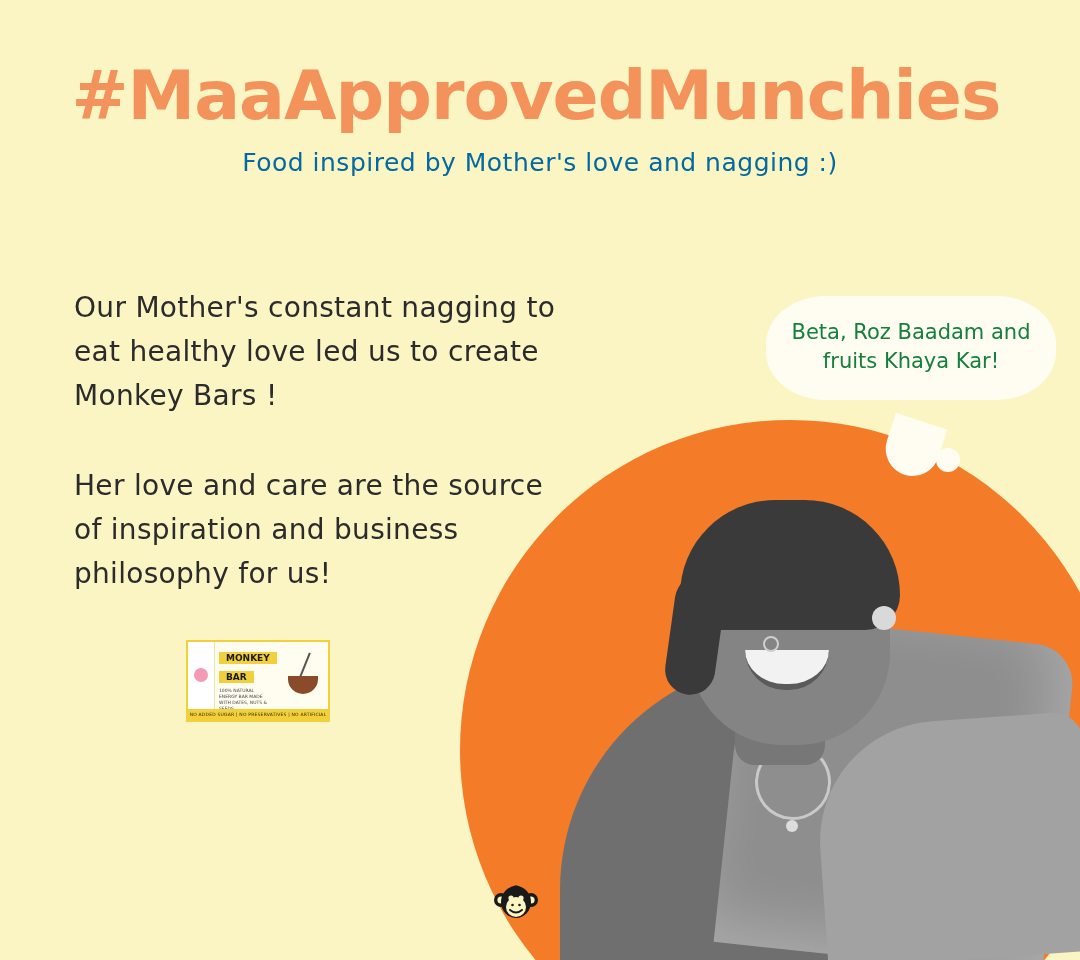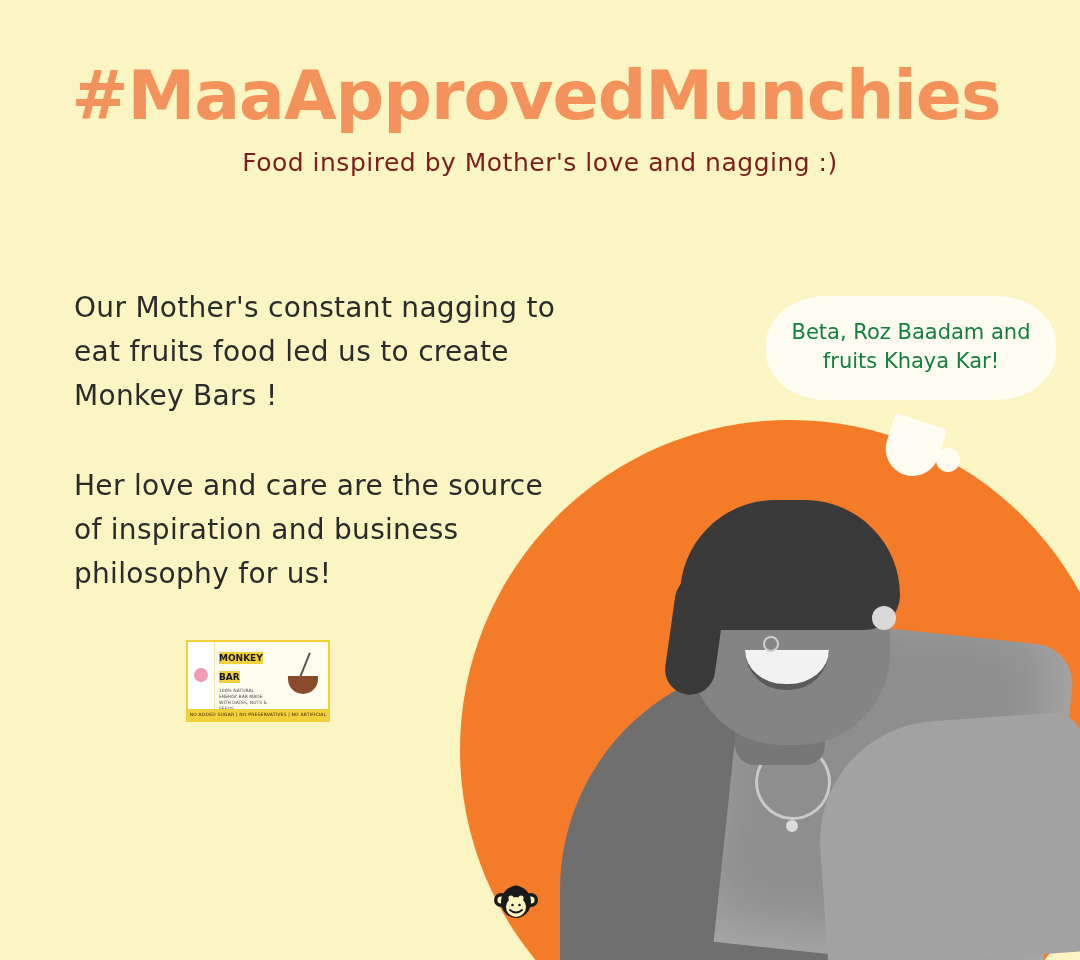--- a/index.html
+++ b/index.html
@@ -37,21 +37,21 @@
   }
   .subhead {
     position: absolute;
     top: 148px;
     left: 0;
     width: 1080px;
     text-align: center;
     font-family: "DejaVu Sans", sans-serif;
     font-size: 25px;
     letter-spacing: 0.5px;
-    color: #7f1d1d;
+    color: #0369a1;
   }
 
   
   .body-copy {
     position: absolute;
     left: 74px;
     top: 286px;
     width: 500px;
     font-family: "DejaVu Sans", sans-serif;
     font-size: 28px;
@@ -308,21 +308,21 @@
     padding: 4px 3px 0 4px;
   }
   .pack-brand {
     font-family: "DejaVu Sans", sans-serif;
     font-weight: bold;
     font-size: 9px;
     line-height: 10px;
     color: #1a1a1a;
     background: #f2d03c;
     display: inline-block;
-    padding: 1px 0;
+    padding: 1px 7px;
   }
   .pack-sub {
     font-family: "DejaVu Sans", sans-serif;
     font-size: 4.5px;
     line-height: 6px;
     color: #444;
     margin-top: 4px;
     width: 52px;
   }
   .pack-right {
@@ -374,21 +374,21 @@
 </style>
 </head>
 <body>
 
 <div class="poster">
 
   <div class="headline">#MaaApprovedMunchies</div>
   <div class="subhead">Food inspired by Mother's love and nagging :)</div>
 
   <div class="body-copy">
-    <p>Our Mother's constant nagging to eat fruits food led us to create Monkey Bars !</p>
+    <p>Our Mother's constant nagging to eat healthy love led us to create Monkey Bars !</p>
     <p>Her love and care are the source of inspiration and business philosophy for us!</p>
   </div>
 
   <div class="pack">
     <div class="pack-left">
       <div class="pack-flower"></div>
     </div>
     <div class="pack-mid">
       <div class="pack-brand">MONKEY</div><br>
       <div class="pack-brand">BAR</div>

